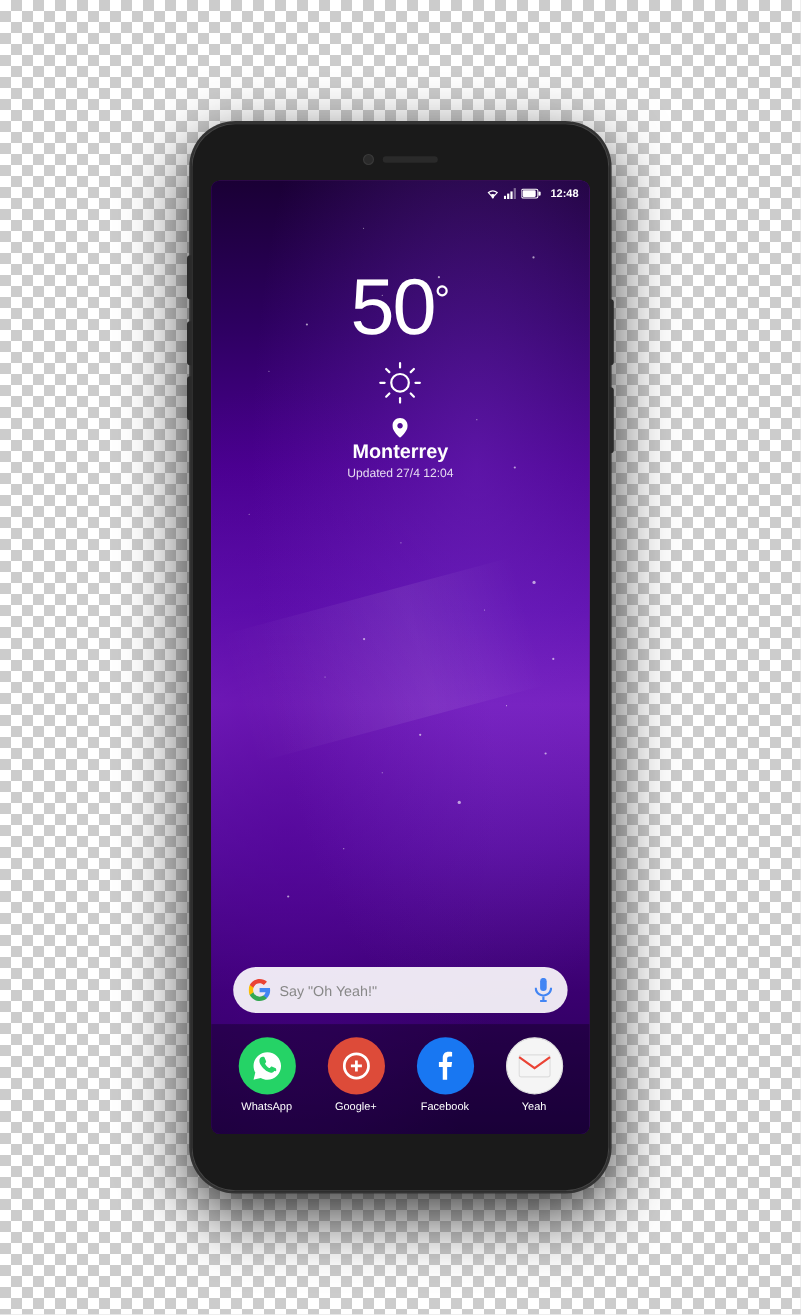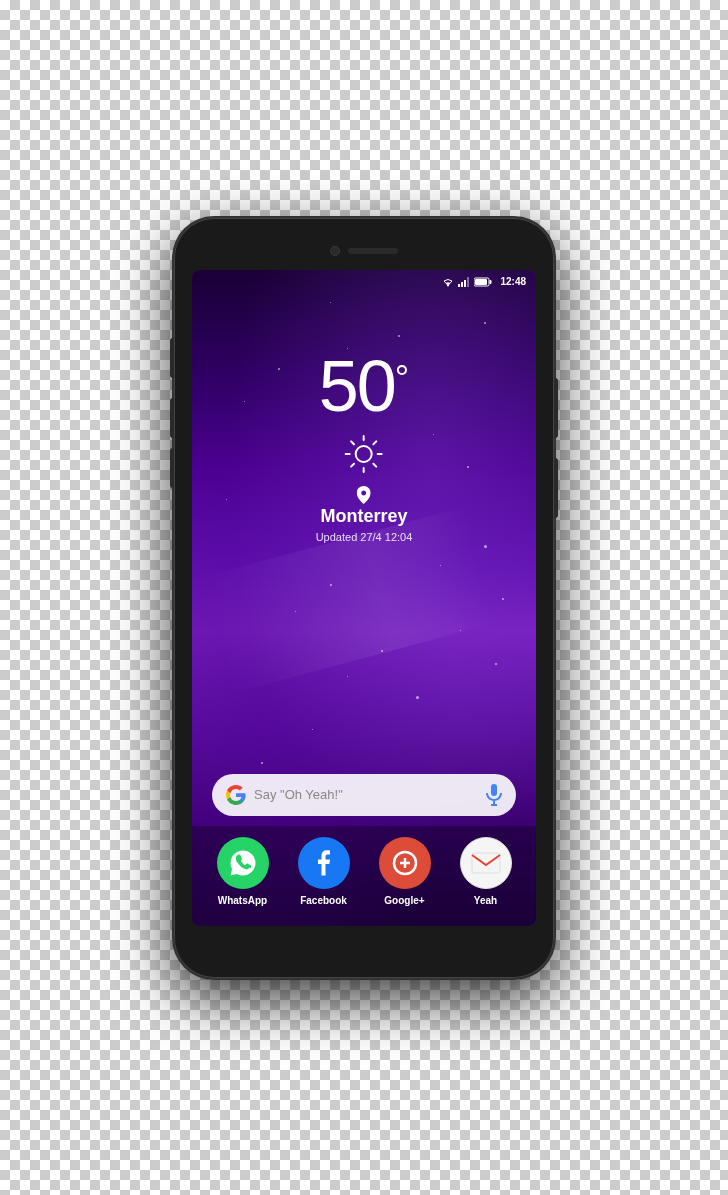--- a/index.html
+++ b/index.html
@@ -34,21 +34,21 @@
         linear-gradient(45deg, transparent 75%, #ccc 75%),
         linear-gradient(-45deg, transparent 75%, #ccc 75%);
       background-size: 20px 20px;
       background-position: 0 0, 0 10px, 10px -10px, -10px 0px;
       background-color: #fff;
     }
 
     .phone-wrapper {
       position: relative;
       width: 380px;
-      height: 760px;
+      height: 971px;
       z-index: 1;
     }
 
     
     .phone-shell {
       position: absolute;
       inset: 0;
       background: #1a1a1a;
       border-radius: 40px;
       box-shadow:
@@ -242,21 +242,20 @@
       padding: 8px 10px 16px;
       z-index: 5;
     }
 
     .app-item {
       display: flex;
       flex-direction: column;
       align-items: center;
       gap: 6px;
       cursor: pointer;
-      font-weight: bold;
     }
 
     .app-icon {
       width: 52px;
       height: 52px;
       border-radius: 50%;
       display: flex;
       align-items: center;
       justify-content: center;
       font-size: 24px;
@@ -399,38 +398,38 @@
         <div class="app-item">
           <div class="app-icon whatsapp-icon">
             <svg width="30" height="30" viewBox="0 0 30 30" fill="white">
               <path d="M15 2.5C8.1 2.5 2.5 8.1 2.5 15c0 2.2.6 4.3 1.6 6.1L2.5 27.5l6.6-1.6C10.8 26.8 12.9 27.5 15 27.5c6.9 0 12.5-5.6 12.5-12.5S21.9 2.5 15 2.5zm6.2 17.2c-.3.8-1.5 1.5-2.1 1.6-.5.1-1.2.1-3.8-1.1-2.9-1.4-5.7-5.3-5.9-5.6-.2-.3-1.6-2.2-1.6-4.1S8.7 7.8 9.3 7.2c.5-.5 1.1-.6 1.5-.6h.8c.4 0 .7.2 1 .9l1.3 3.2c.1.3.1.7-.1 1l-.5.7c-.2.3-.4.6-.2.9.8 1.5 2 2.8 3.5 3.6.3.2.6.1.9-.2l.6-.8c.3-.4.7-.5 1-.4l3.1 1.4c.7.3.9.7.9 1.3v.8c0 .4 0 .5-.1.8z"></path>
             </svg>
           </div>
           <span class="app-label">WhatsApp</span>
         </div>
 
         <div class="app-item">
+          <div class="app-icon googleplus-icon">
+            <svg width="30" height="30" viewBox="0 0 30 30" fill="white">
+
+              <circle cx="15" cy="15" r="11" fill="none" stroke="white" stroke-width="2.5"></circle>
+              <line x1="10" y1="15" x2="20" y2="15" stroke="white" stroke-width="2.5"></line>
+              <line x1="15" y1="10" x2="15" y2="20" stroke="white" stroke-width="2.5"></line>
+            </svg>
+          </div>
+          <span class="app-label">Google+</span>
+        </div>
+
+        <div class="app-item">
           <div class="app-icon facebook-icon">
             <svg width="30" height="30" viewBox="0 0 30 30" fill="white">
               <path d="M16.5 27.5V16h3.9l.6-4.5H16.5v-2.9c0-1.3.4-2.2 2.3-2.2H21V2.4c-.4-.1-1.7-.2-3.2-.2-3.2 0-5.3 1.9-5.3 5.5v3.8H9V16h3.5v11.5h4z"></path>
             </svg>
           </div>
           <span class="app-label">Facebook</span>
-        </div>
-
-        <div class="app-item">
-          <div class="app-icon googleplus-icon">
-            <svg width="30" height="30" viewBox="0 0 30 30" fill="white">
-
-              <circle cx="15" cy="15" r="11" fill="none" stroke="white" stroke-width="2.5"></circle>
-              <line x1="10" y1="15" x2="20" y2="15" stroke="white" stroke-width="2.5"></line>
-              <line x1="15" y1="10" x2="15" y2="20" stroke="white" stroke-width="2.5"></line>
-            </svg>
-          </div>
-          <span class="app-label">Google+</span>
         </div>
 
         <div class="app-item">
           <div class="app-icon gmail-icon" style="background:#f5f5f5;border:1px solid #ddd;">
             <svg width="30" height="22" viewBox="0 0 30 22" fill="none">
               <rect x="1" y="1" width="28" height="20" rx="2" fill="#f5f5f5" stroke="#ddd"></rect>
               <path d="M1 3l14 10L29 3" stroke="#ea4335" stroke-width="2" fill="none"></path>
             </svg>
           </div>
           <span class="app-label">Yeah</span>

